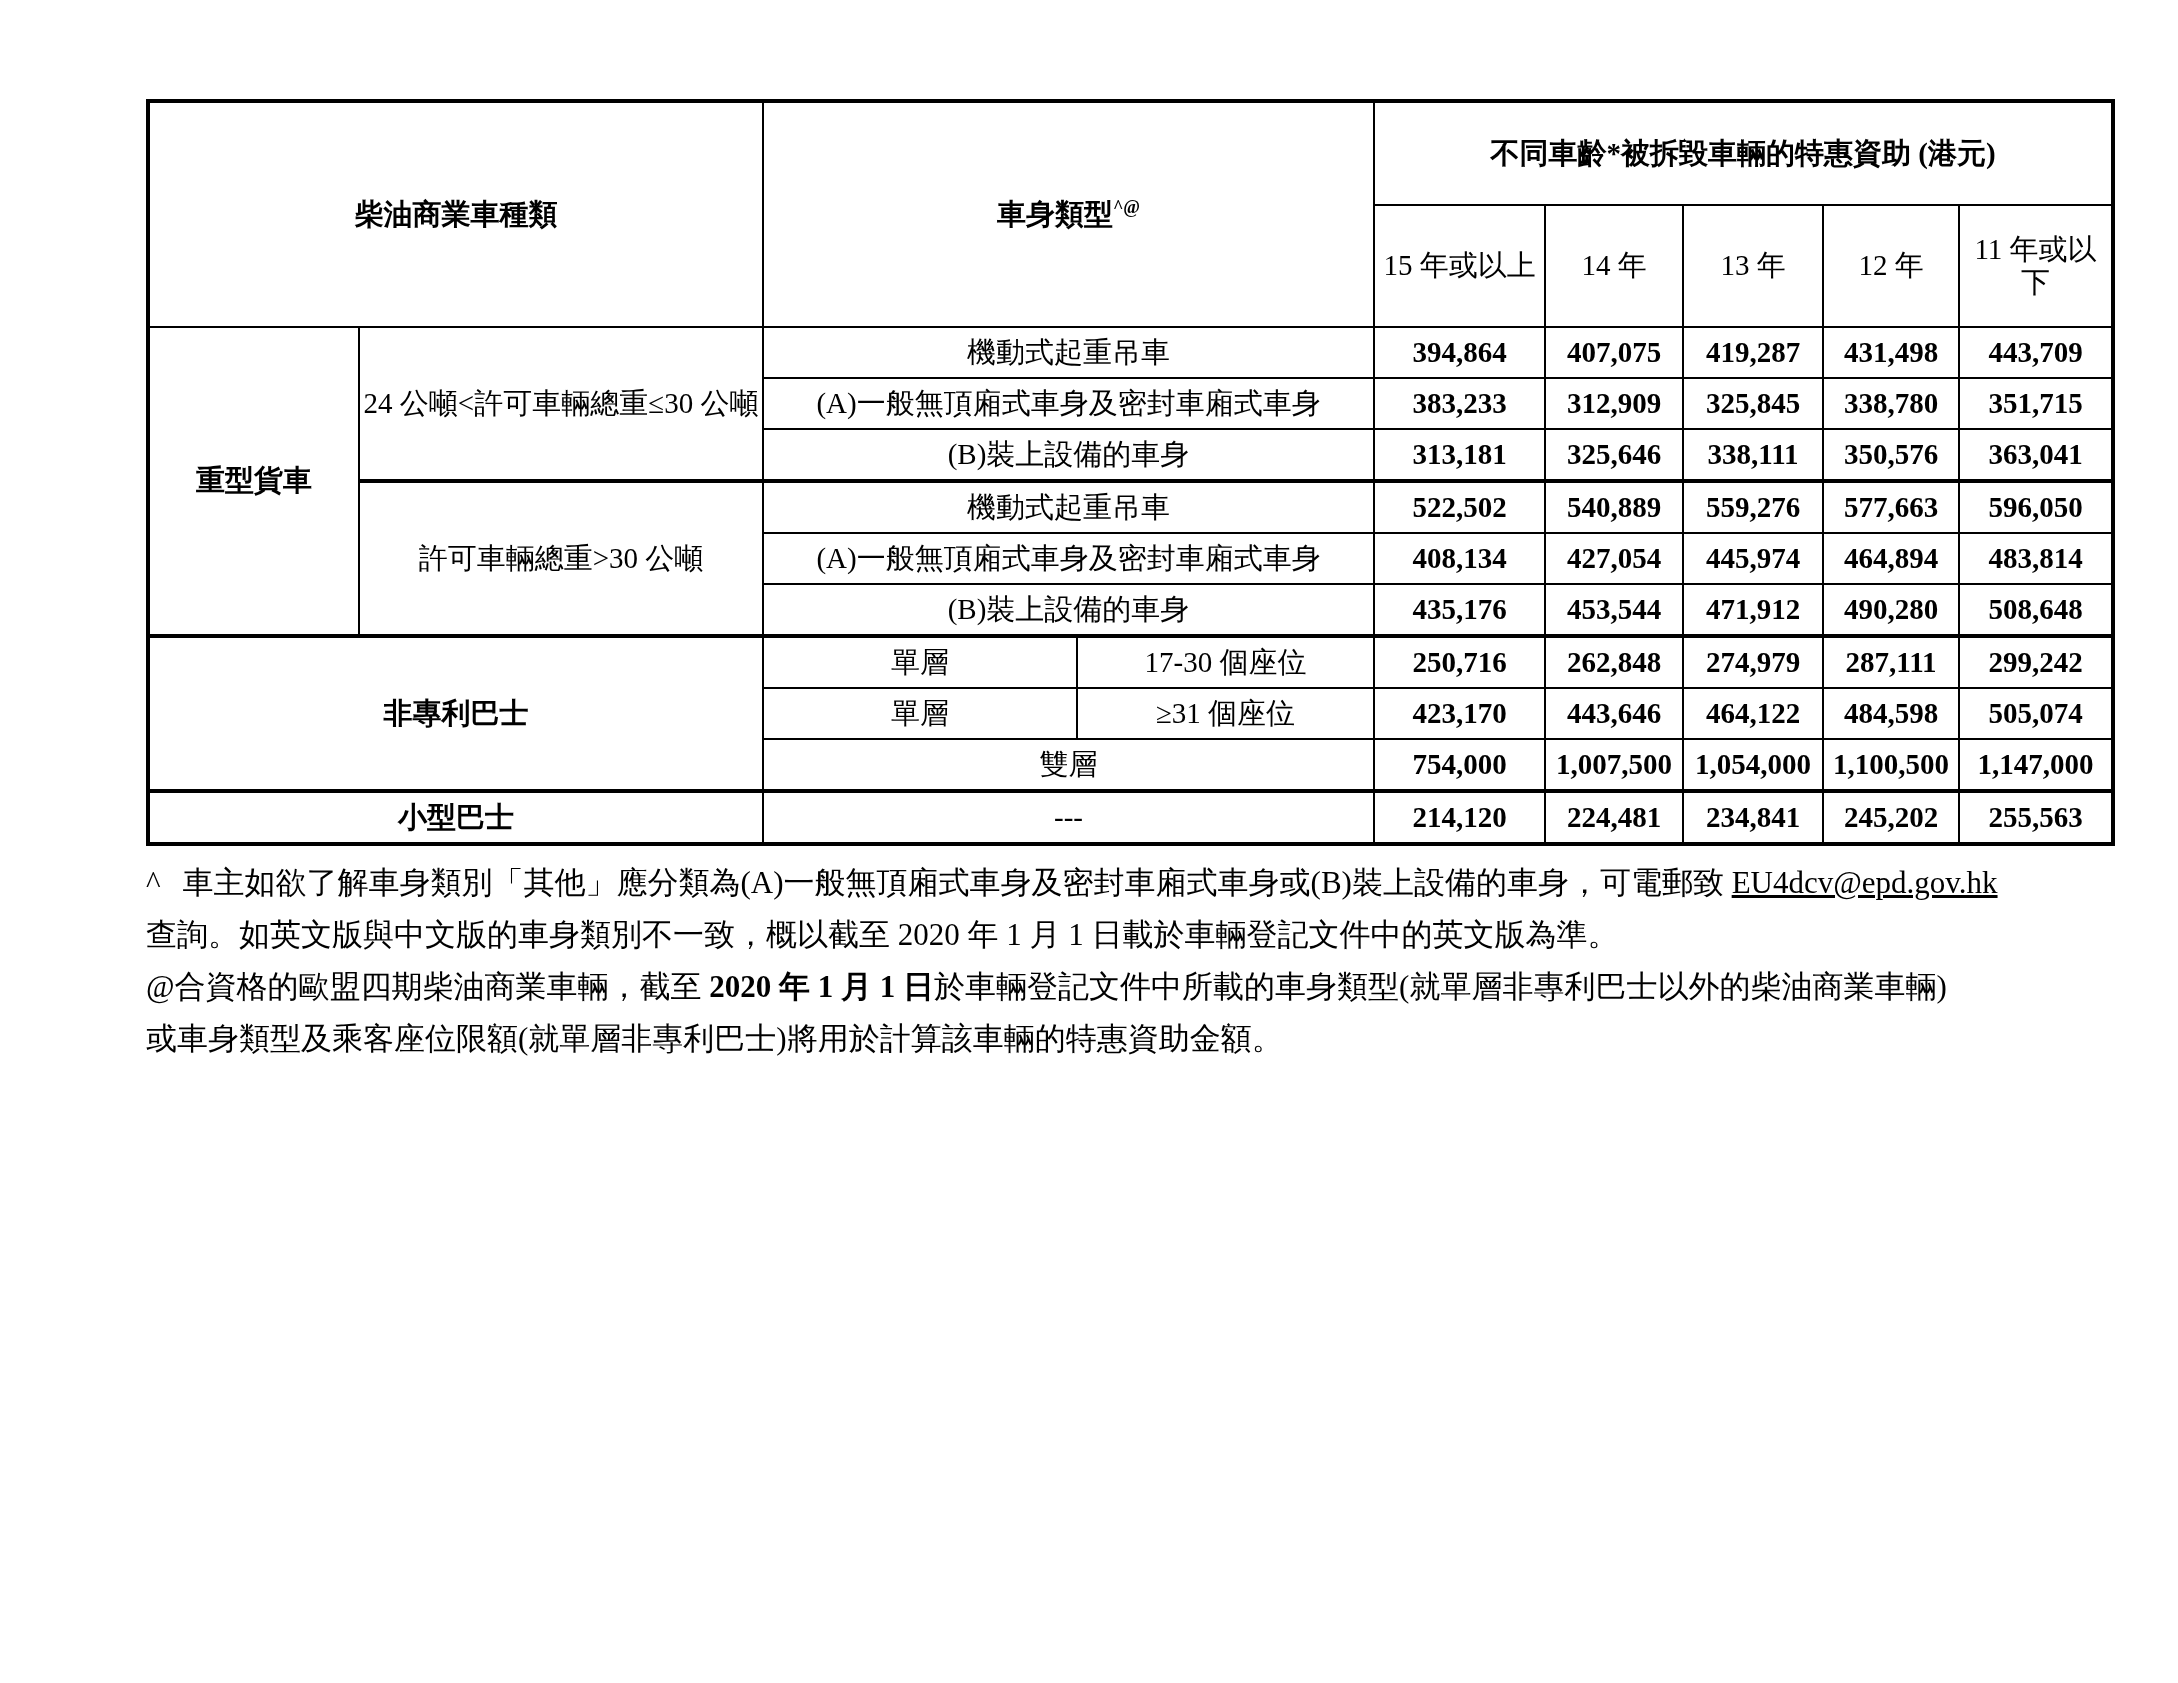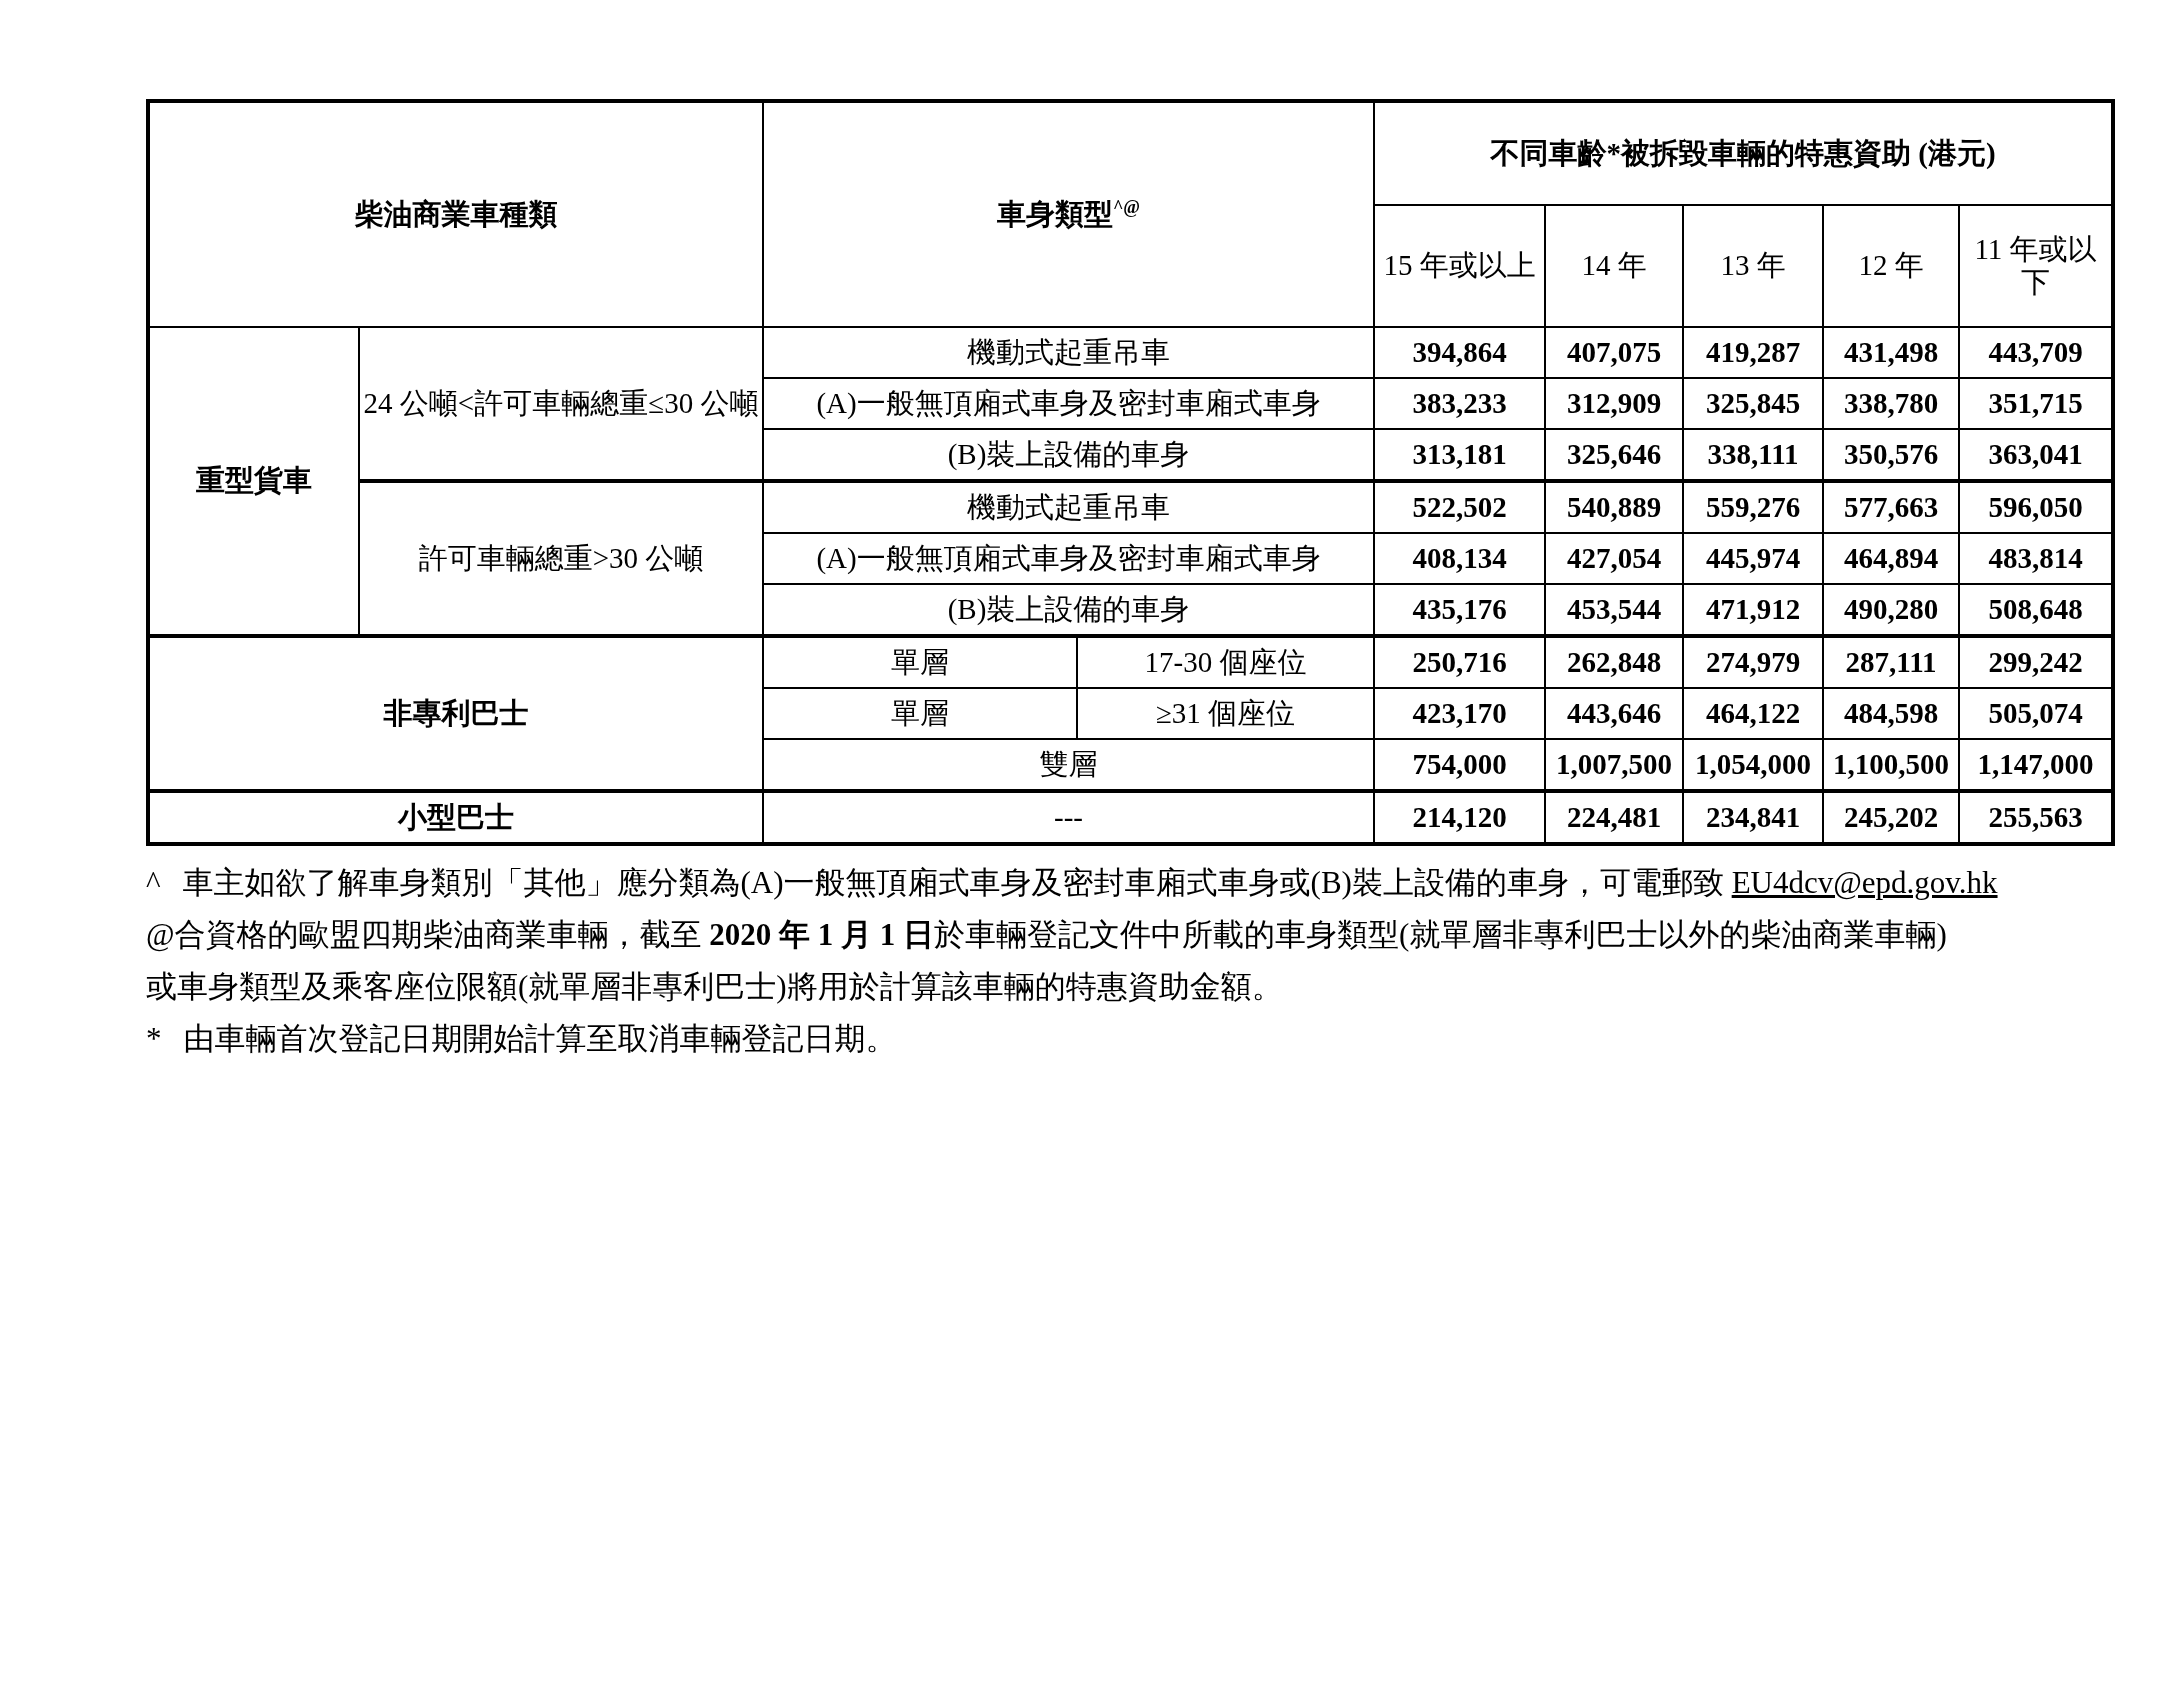--- a/index.html
+++ b/index.html
@@ -165,19 +165,19 @@
       <td class="num">224,481</td>
       <td class="num">234,841</td>
       <td class="num">245,202</td>
       <td class="num">255,563</td>
     </tr>
   </tbody>
     </table>
 
   <div class="footnotes">
     <div class="fline"><span>^</span><span class="marker-gap"></span><span>車主如欲了解車身類別「其他」應分類為(A)一般無頂廂式車身及密封車廂式車身或(B)裝上設備的車身，可電郵致 </span><a class="email">EU4dcv@epd.gov.hk</a></div>
+    <div class="fline">查詢。如英文版與中文版的車身類別不一致，概以截至 2020 年 1 月 1 日載於車輛登記文件中的英文版為準。</div>
     <div class="fline"><span>@合資格的歐盟四期柴油商業車輛，截至 </span><span class="b">2020 年 1 月 1 日</span><span>於車輛登記文件中所載的車身類型(就單層非專利巴士以外的柴油商業車輛)</span></div>
     <div class="fline">或車身類型及乘客座位限額(就單層非專利巴士)將用於計算該車輛的特惠資助金額。</div>
-    <div class="fline"><span>*</span><span class="marker-gap"></span><span>由車輛首次登記日期開始計算至取消車輛登記日期。</span></div>
   </div>
 
 </div>
 
 
 </body></html>

